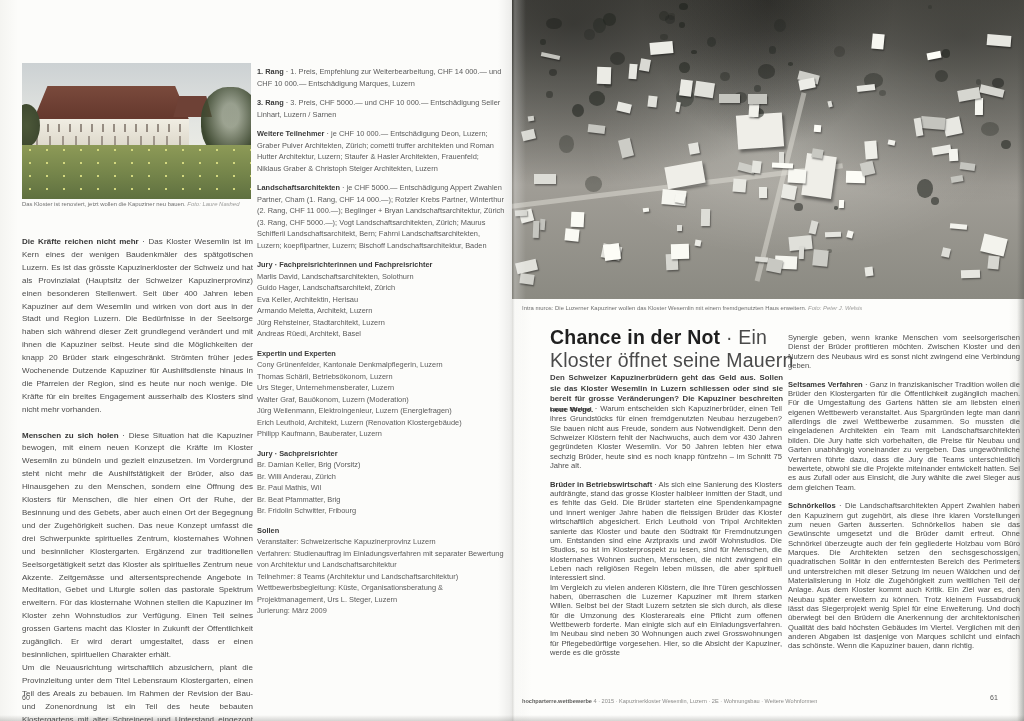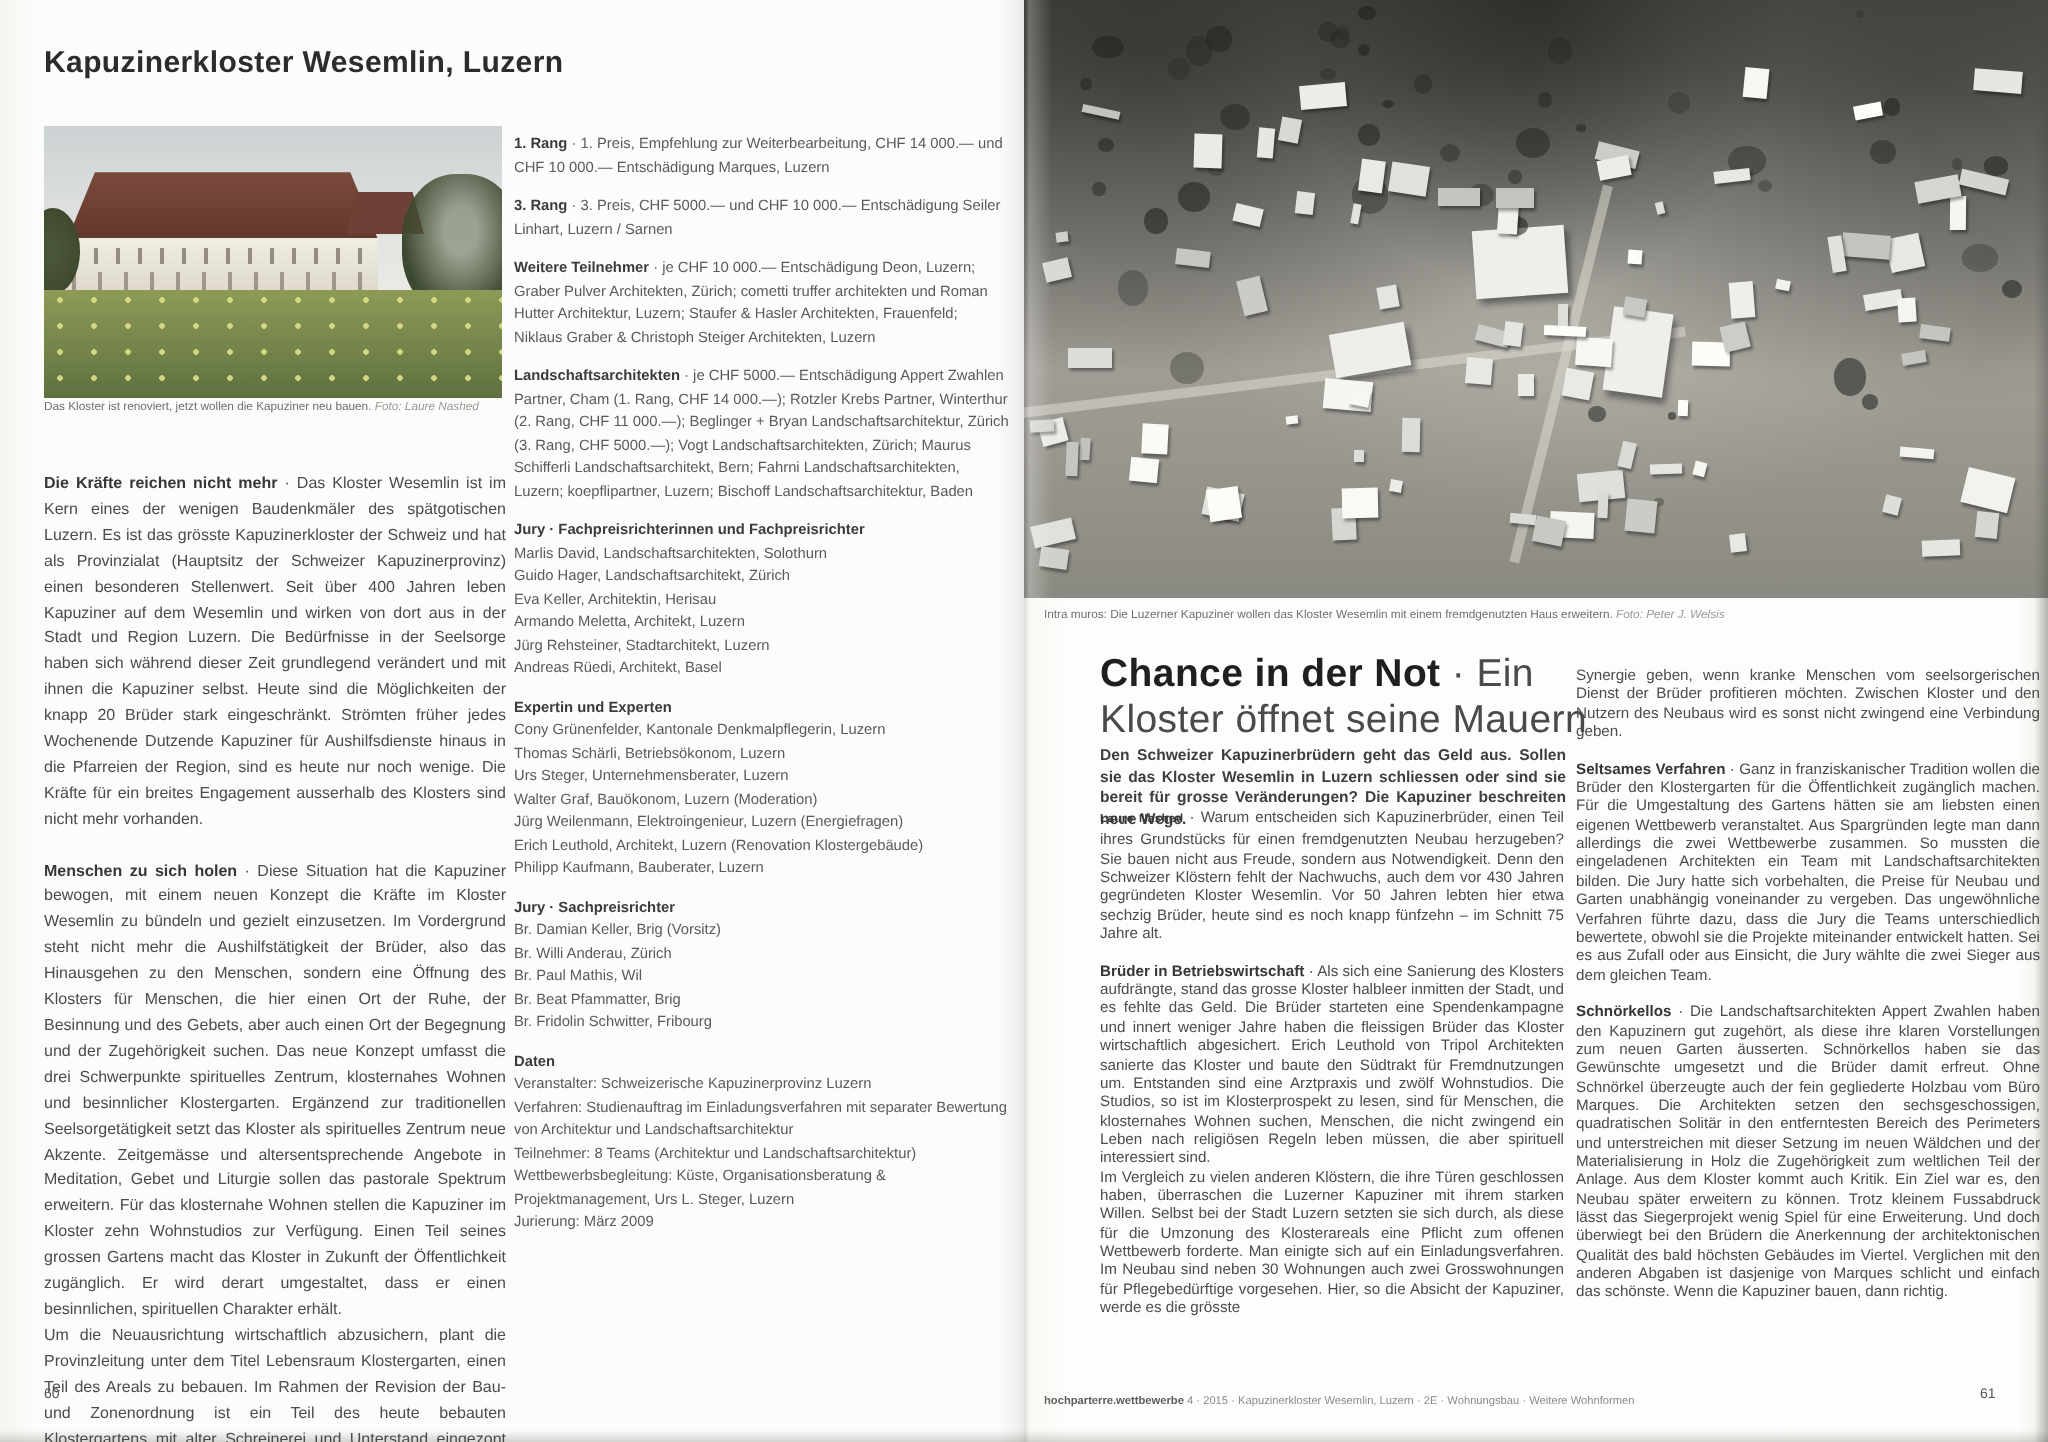--- a/index.html
+++ b/index.html
@@ -90,21 +90,20 @@
   .byline{font-size:5.8px;letter-spacing:.2px;}
   .footer{position:absolute;left:10px;top:698px;font-size:5.6px;color:#8b8b89;}
   .footer b{color:#5c5c5a;}
 </style>
 </head>
 <body>
 
 <div class="spread">
 
   <div class="page page-left">
-    <h1 class="title">Kapuzinerkloster Wesemlin, Luzern</h1>
 
     <figure class="photo-left">
       <div class="pl-roof"></div>
       <div class="pl-roof2"></div>
       <div class="pl-facade"></div>
       <div class="pl-windows"></div>
       <div class="pl-windows2"></div>
       <div class="pl-tree-l"></div>
       <div class="pl-tree-r"></div>
       <div class="pl-meadow"></div>
@@ -158,21 +157,21 @@
           <p><b>Jury · Sachpreisrichter</b></p>
           <div class="ilines">
             <div>Br. Damian Keller, Brig (Vorsitz)</div>
             <div>Br. Willi Anderau, Zürich</div>
             <div>Br. Paul Mathis, Wil</div>
             <div>Br. Beat Pfammatter, Brig</div>
             <div>Br. Fridolin Schwitter, Fribourg</div>
           </div>
         </div>
       <div class="isec">
-          <p><b>Daten</b></p>
+          <p><b>Sollen</b></p>
           <div class="ilines">
             <div>Veranstalter: Schweizerische Kapuzinerprovinz Luzern</div>
             <div>Verfahren: Studienauftrag im Einladungsverfahren mit separater Bewertung von Architektur und Landschaftsarchitektur</div>
             <div>Teilnehmer: 8 Teams (Architektur und Landschaftsarchitektur)</div>
             <div>Wettbewerbsbegleitung: Küste, Organisationsberatung &amp; Projektmanagement, Urs L. Steger, Luzern</div>
             <div>Jurierung: März 2009</div>
           </div>
         </div>
     </div>
 

